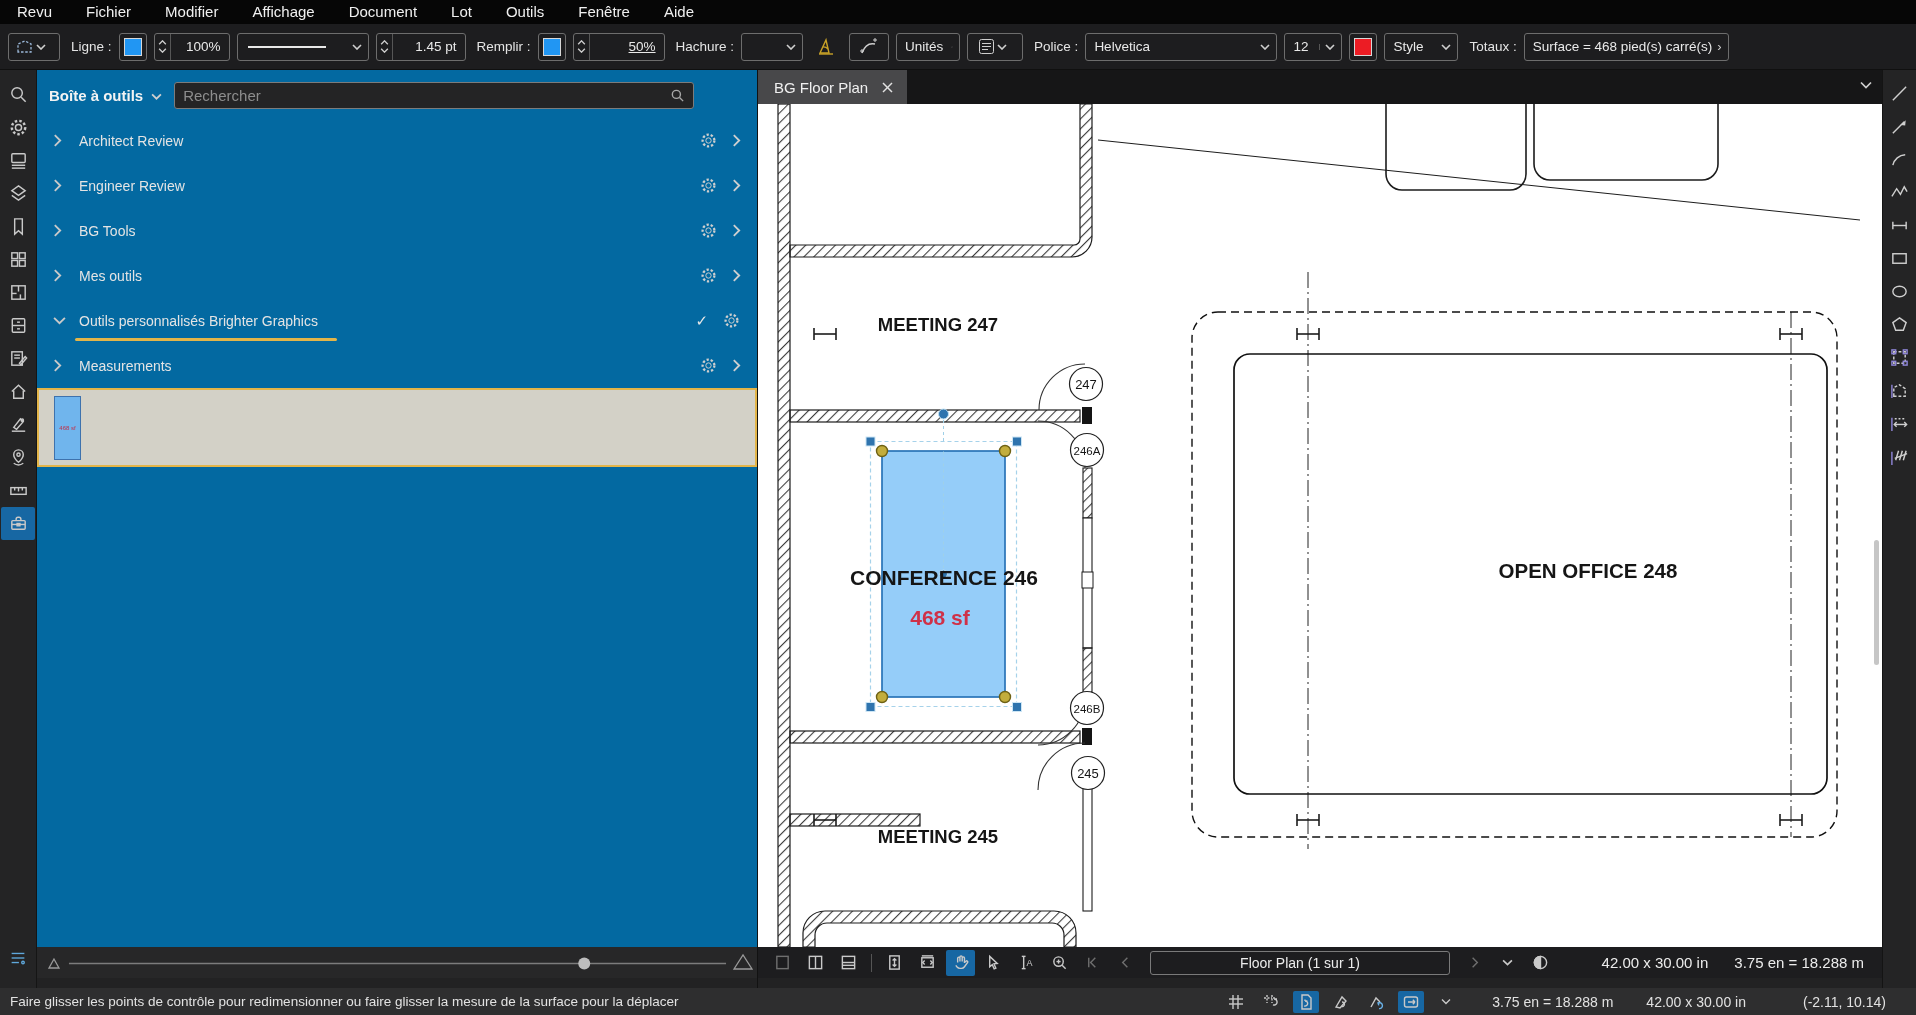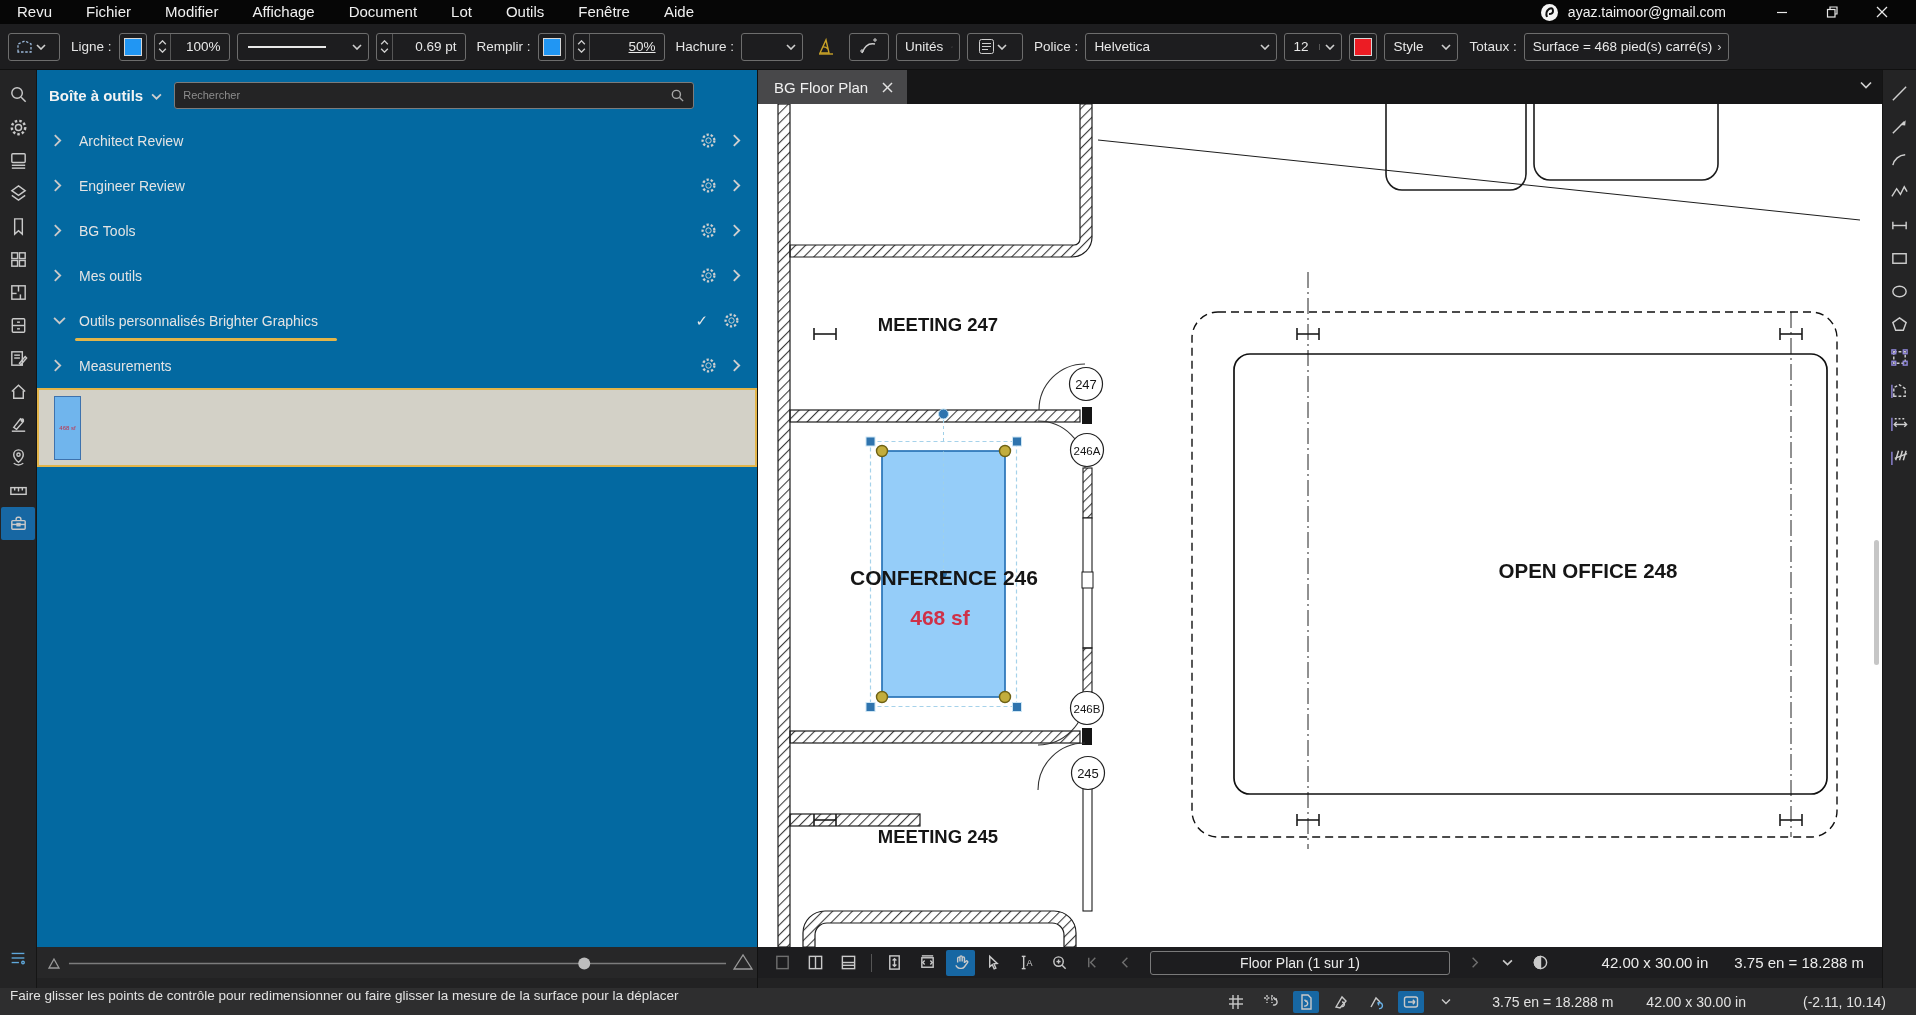--- a/index.html
+++ b/index.html
@@ -51,21 +51,21 @@
   .rail-bottom svg { stroke:#5fa8dc; }
 
   .panel { position:absolute; top:70px; left:37px; width:721px; height:918px; background:#0369a1;
     border-right:1px solid #121212; display:flex; flex-direction:column; color:#dedede; }
   .panel-head { height:44px; display:flex; align-items:center; padding:6px 8px 0 12px; gap:8px; }
   .panel-title { font-size:15px; font-weight:bold; color:#f3f3f3; white-space:nowrap; }
   .panel-head .cv { margin:2px 4px 0 0; }
   .search-box { width:520px; height:27px; border:1px solid #7c7c7c; border-radius:3px;
     display:flex; align-items:center; background:#242425; }
   .search-box input { flex:1; background:transparent; border:none; outline:none; color:#cfcfcf;
-    font-size:11px; padding:0 8px; font-family:"Liberation Sans",sans-serif; }
+    font-size:15px; padding:0 8px; font-family:"Liberation Sans",sans-serif; }
   .search-box input::placeholder { color:#8d8d8d; }
   .search-box svg { stroke:#a8a8a8; fill:none; stroke-width:1.5; margin-right:8px; }
   .grp-rows { margin-top:4px; }
   .grp-row { position:relative; height:45px; display:flex; align-items:center; padding:0 10px 0 16px; font-size:14px; }
   .grp-chev { width:14px; margin-right:12px; color:#c9c9c9; font-size:12px; }
   .grp-chev svg { stroke:#c9c9c9; fill:none; stroke-width:1.7; }
   .grp-label { color:#e4e4e4; }
   .grp-right { margin-left:auto; display:flex; align-items:center; gap:14px; padding-right:6px; }
   .grp-right svg { stroke:#cfcfcf; fill:none; }
   .check { color:#e8e8e8; font-size:15px; }
@@ -98,21 +98,21 @@
     font-size:14px; display:flex; align-items:center; justify-content:center; margin:0 6px; }
   .nav-right { margin-left:auto; display:flex; align-items:center; gap:26px; color:#ececec; font-size:15px; padding-right:8px; }
   .doc-strip { height:10px; background:#222223; }
 
   .right-rail { position:absolute; top:70px; left:1882px; width:34px; height:918px; background:#242425;
     border-left:1px solid #141414; display:flex; flex-direction:column; align-items:center; padding-top:12px; gap:11px; }
   .rr-ico { width:24px; height:22px; display:flex; align-items:center; justify-content:center; }
   .rr-ico svg { stroke:#cfcfcf; fill:none; stroke-width:1.5; }
 
   .statusbar { position:absolute; top:988px; left:0; width:100%; height:27px; background:#2e2e2f;
-    display:flex; color:#e2e2e2; font-size:13.5px; padding:0 10px; }
+    display:flex; align-items:center; color:#e2e2e2; font-size:13.5px; padding:0 10px; }
   .status-right { margin-left:auto; display:flex; align-items:center; gap:9px; padding-right:20px; }
   .st-ico { width:26px; height:22px; display:flex; align-items:center; justify-content:center; border-radius:2px; }
   .st-ico svg { stroke:#c9c9c9; fill:none; stroke-width:1.4; }
   .st-ico.active { background:#1767a3; }
   .st-txt { font-size:14px; margin-left:24px; white-space:nowrap; }
 
   
   .plan-txt { font-family:"Liberation Sans",sans-serif; font-weight:bold; fill:#151515; }
 </style>
 </head>
@@ -123,45 +123,20 @@
   <div class="titlebar">
     <div class="menu-item">Revu</div>
     <div class="menu-item">Fichier</div>
     <div class="menu-item">Modifier</div>
     <div class="menu-item">Affichage</div>
     <div class="menu-item">Document</div>
     <div class="menu-item">Lot</div>
     <div class="menu-item">Outils</div>
     <div class="menu-item">Fenêtre</div>
     <div class="menu-item">Aide</div>
-    <div class="tb-right">
-      <div class="logo-circle">
-        <svg viewBox="0 0 17 17">
-            <path d="M6,13 Q4,8 8,5 Q12,3 12,7 Q12,10 8,10" fill="none" stroke="#111" stroke-width="2"></path>
-          </svg>
-      </div>
-      <div class="acct">ayaz.taimoor@gmail.com</div>
-      <div class="win-btn">
-          <svg width="12" height="12" viewBox="0 0 12 12">
-            <line x1="1" y1="6.5" x2="11" y2="6.5"></line>
-          </svg>
-        </div>
-      <div class="win-btn">
-          <svg width="12" height="12" viewBox="0 0 12 12">
-            <rect x="1.5" y="3.5" width="7.5" height="7.5"></rect>
-            <polyline points="4,3.5 4,1 11,1 11,8 9,8"></polyline>
-          </svg>
-        </div>
-      <div class="win-btn">
-          <svg width="12" height="12" viewBox="0 0 12 12">
-            <line x1="1" y1="1" x2="11" y2="11"></line>
-            <line x1="11" y1="1" x2="1" y2="11"></line>
-          </svg>
-        </div>
-    </div>
   </div>
 
   <div class="toolbar">
     <div class="ctl" style="width:52px;justify-content:center;">
       <svg width="18" height="16" viewBox="0 0 18 16">
           <path d="M2,13 L2,5 L9,2 L15,5 L15,13 Z" fill="none" stroke="#9ab7d8" stroke-width="1.3" stroke-dasharray="2.5 1.7"></path>
         </svg>
       <svg class="cv" width="10" height="6" viewBox="0 0 10 6">
           <polyline points="1,1 5,5 9,1"></polyline>
         </svg>
@@ -189,21 +164,21 @@
     </div>
     <div class="ctl" style="width:90px;">
       <div class="spin">
           <svg width="9" height="5" viewBox="0 0 10 6">
             <polyline points="1,5 5,1 9,5"></polyline>
           </svg>
           <svg width="9" height="5" viewBox="0 0 10 6">
             <polyline points="1,1 5,5 9,1"></polyline>
           </svg>
         </div>
-      <span class="val" style="margin-left:auto;">0.69 pt</span>
+      <span class="val" style="margin-left:auto;">1.45 pt</span>
     </div>
     <span class="t-lbl">Remplir :</span>
     <div class="swatch-wrap">
         <div class="swatch" style="background:#2196f3;"></div>
       </div>
     <div class="ctl" style="width:92px;text-decoration:underline;">
       <div class="spin">
           <svg width="9" height="5" viewBox="0 0 10 6">
             <polyline points="1,5 5,1 9,5"></polyline>
           </svg>

